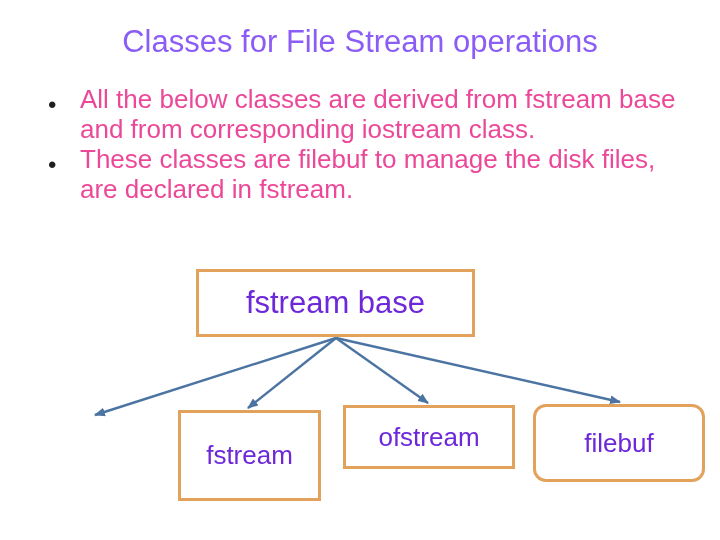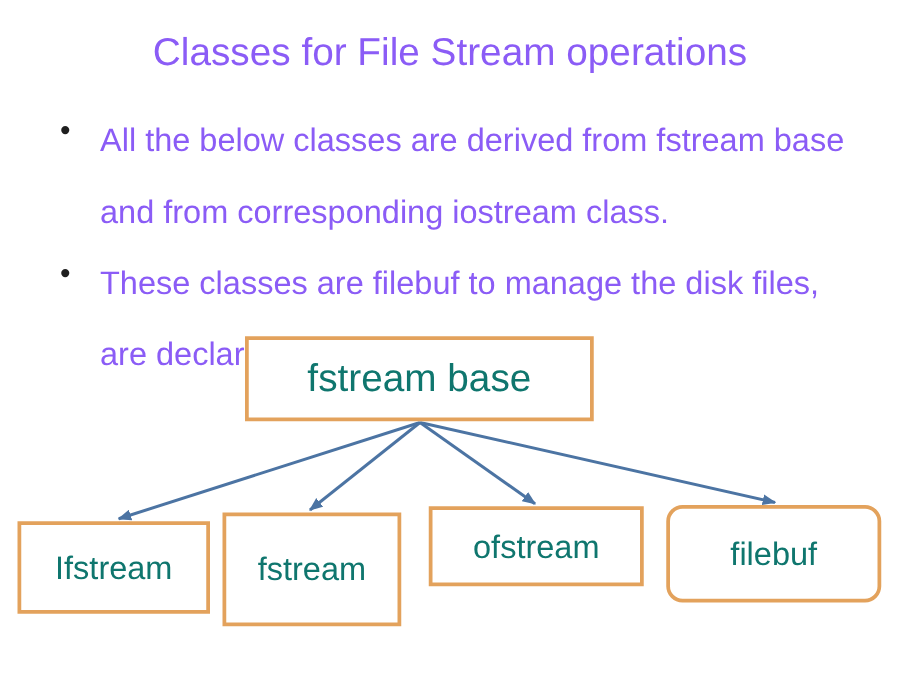--- a/index.html
+++ b/index.html
@@ -42,40 +42,40 @@
     flex: 0 0 32px;
     font-size: 24px;
     line-height: 41px;
     padding-left: 2px;
     color: #1f1f1f;
   }
   .bullet-text {
     flex: 0 0 600px;
     max-width: 600px;
     font-size: 26px;
-    line-height: 57px;
-    color: #8b5cf6;
+    line-height: 30px;
+    color: #ec4899;
   }
   .connectors {
     position: absolute;
     left: 0;
     top: 0;
     width: 720px;
     height: 540px;
     pointer-events: none;
   }
   .dbox {
     position: absolute;
     box-sizing: border-box;
     border: 3px solid #e3a25c;
     background: #ffffff;
     display: flex;
     align-items: center;
     justify-content: center;
-    color: #0f766e;
+    color: #6d28d9;
   }
   .root-box {
     left: 196px;
     top: 269px;
     width: 279px;
     height: 68px;
     font-size: 31px;
   }
   .box-ifstream {
     left: 14px;
@@ -134,23 +134,20 @@
     <line x1="336" y1="338" x2="95" y2="415" stroke="#4C74A3" stroke-width="2.4" marker-end="url(#arrow)"></line>
     <line x1="336" y1="338" x2="248" y2="408" stroke="#4C74A3" stroke-width="2.4" marker-end="url(#arrow)"></line>
     <line x1="336" y1="338" x2="428" y2="403" stroke="#4C74A3" stroke-width="2.4" marker-end="url(#arrow)"></line>
     <line x1="336" y1="338" x2="620" y2="402" stroke="#4C74A3" stroke-width="2.4" marker-end="url(#arrow)"></line>
   </svg>
 
   <div class="dbox root-box">
     <span>fstream base</span>
   </div>
 
-  <div class="dbox box-ifstream">
-    <span>Ifstream</span>
-  </div>
 
   <div class="dbox box-fstream">
     <span>fstream</span>
   </div>
 
   <div class="dbox box-ofstream">
     <span>ofstream</span>
   </div>
 
   <div class="dbox box-filebuf">

